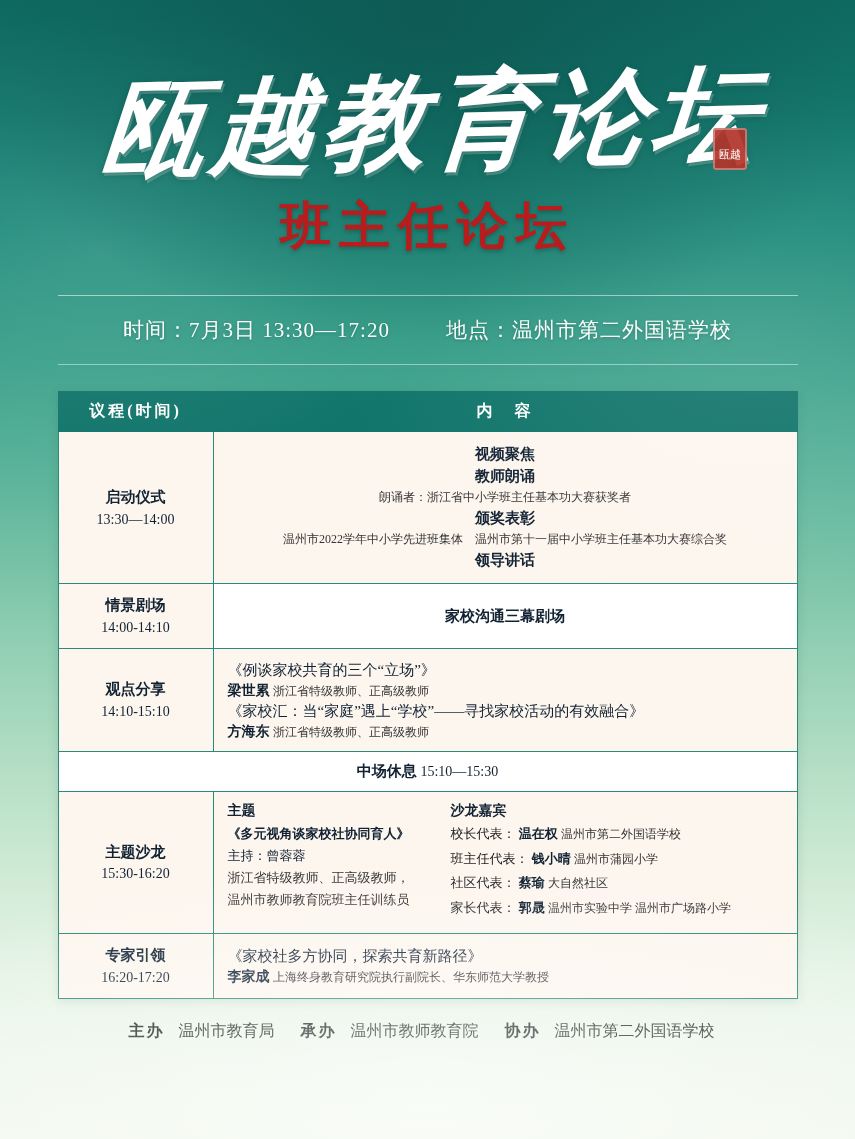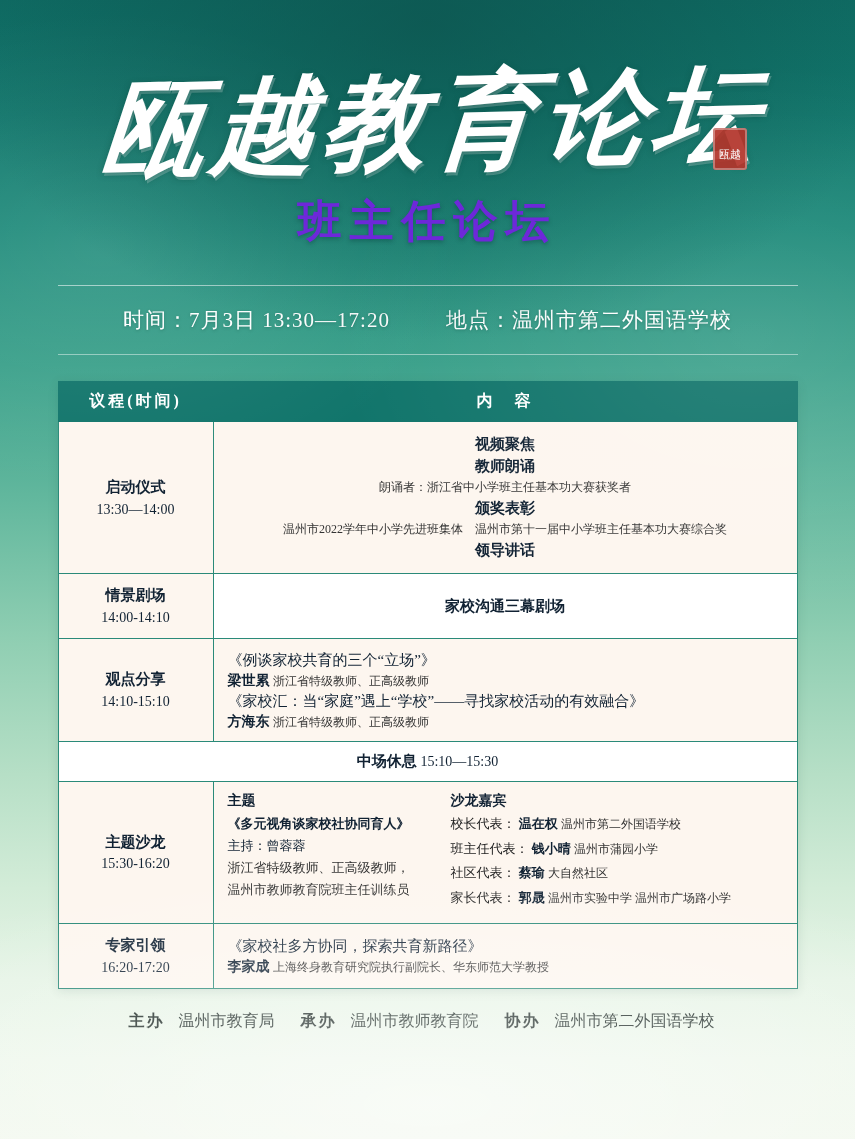--- a/index.html
+++ b/index.html
@@ -69,24 +69,24 @@
     display: block;
     color: #fff;
     font-size: 11px;
     line-height: 10px;
     padding: 21px 4px;
     letter-spacing: 0px;
     font-family: Liberation Serif, serif;
   }
   .sub-title {
     margin-top: 14px;
-    font-size: 44px;
+    font-size: 51px;
     font-weight: bold;
     letter-spacing: 8px;
-    color: #6d28d9;
+    color: #b91c1c;
     text-shadow: 0 2px 4px rgba(0,50,45,0.35);
     font-family: "Liberation Sans", sans-serif;
   }
 
   
   .rule {
     width: 740px;
     height: 1px;
     background: rgba(255,255,255,0.55);
     margin: 34px auto 0;

